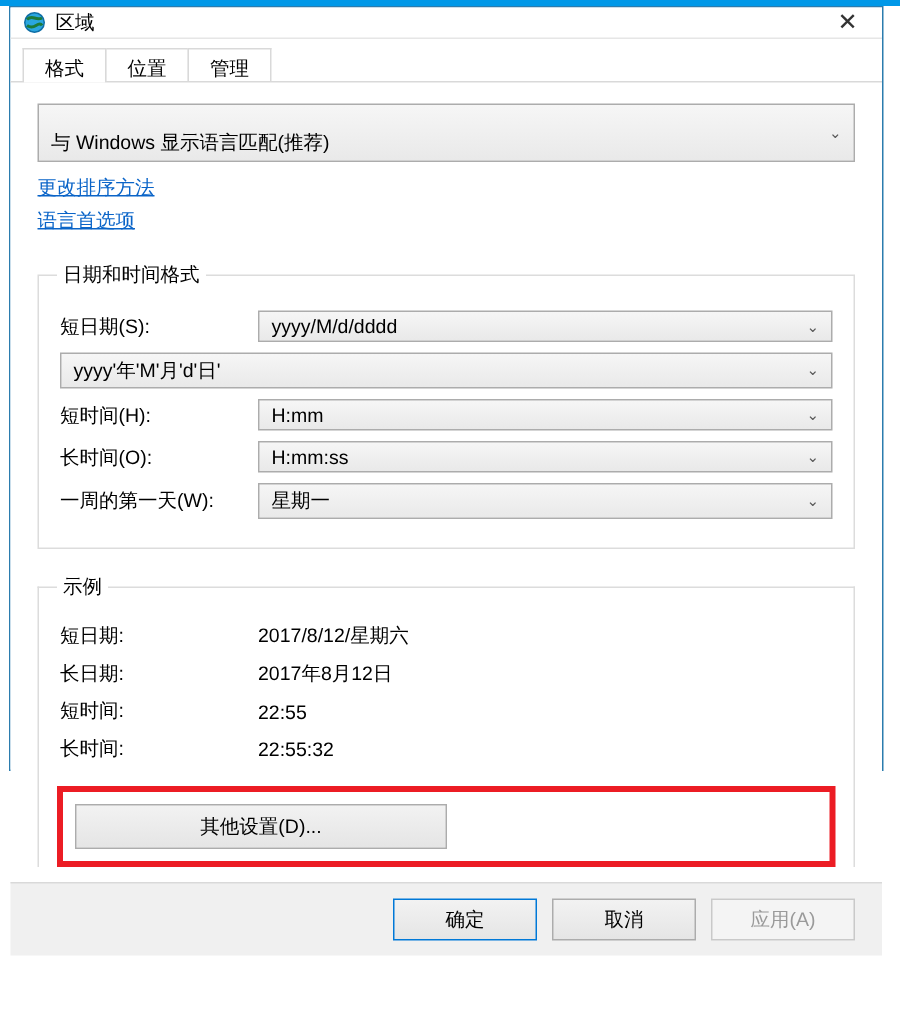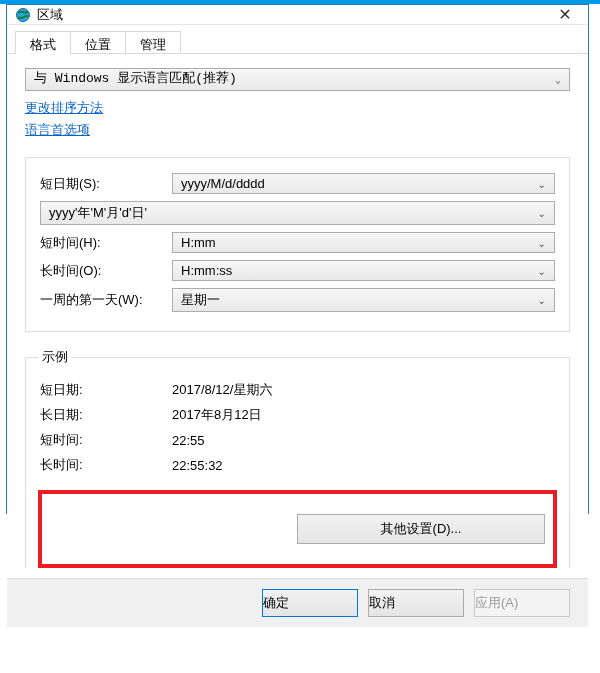--- a/index.html
+++ b/index.html
@@ -78,24 +78,23 @@
   .panel {
     padding:14px 18px 10px 18px;
     flex:1;
     background:#fff;
   }
   .format-label { margin-bottom:4px; }
   .select-full {
     width:100%;
     border:1px solid #acacac;
     background:linear-gradient(#f6f6f6,#e9e9e9);
-    padding:0 24px 3px 8px;
-    position:relative;
-    font-size:13px;
-    font-family:Liberation Mono, monospace;
+    padding:16px 24px 3px 8px;
+    position:relative;
+    font-size:13px;
   }
   .select-full .chev, .select-mid .chev {
     position:absolute;
     right:8px; top:50%;
     transform:translateY(-50%);
     font-size:10px;
     color:#555;
   }
   .links { margin-top:6px; line-height:1.7; }
   .links a {
@@ -119,44 +118,45 @@
   .select-mid {
     flex:1;
     border:1px solid #acacac;
     background:linear-gradient(#f6f6f6,#e9e9e9);
     padding:2px 24px 2px 8px;
     position:relative;
     font-size:13px;
   }
   .highlight-box {
     border:4px solid #ec1c24;
-    padding:20px 8px;
+    padding:8px 8px;
     margin-top:16px;
     display:flex;
-    justify-content:flex-end;
+    justify-content:flex-start;
   }
   .btn {
     border:1px solid #acacac;
     background:linear-gradient(#f2f2f2,#e5e5e5);
     padding:5px 0;
     font-size:13px;
     text-align:center;
     width:248px;
   }
   .button-bar {
     background:#f0f0f0;
     border-top:1px solid #d9d9d9;
     padding:10px 18px;
     display:flex;
     justify-content:flex-end;
     gap:10px;
   }
   .button-bar .bbtn {
     width:96px;
     padding:4px 0;
+    text-align:center;
     border:1px solid #acacac;
     background:linear-gradient(#f2f2f2,#e5e5e5);
     font-size:13px;
   }
   .button-bar .bbtn.default { border-color:#0078d7; }
   .button-bar .bbtn.disabled { color:#9a9a9a; background:#f4f4f4; border-color:#c9c9c9; }
 </style>
 </head>
 <body>
 
@@ -190,20 +190,21 @@
       <span>与 Windows 显示语言匹配(推荐)</span>
       <span class="chev">⌄</span>
     </div>
 
     <div class="links">
       <a>更改排序方法</a><br>
       <a>语言首选项</a>
     </div>
 
     <fieldset>
+      <legend>日期和时间格式</legend>
 
       <div class="row">
         <span class="lab">短日期(S):</span>
         <div class="select-mid">
           <span>yyyy/M/d/dddd</span>
           <span class="chev">⌄</span>
         </div>
       </div>
 
       <div class="row">

